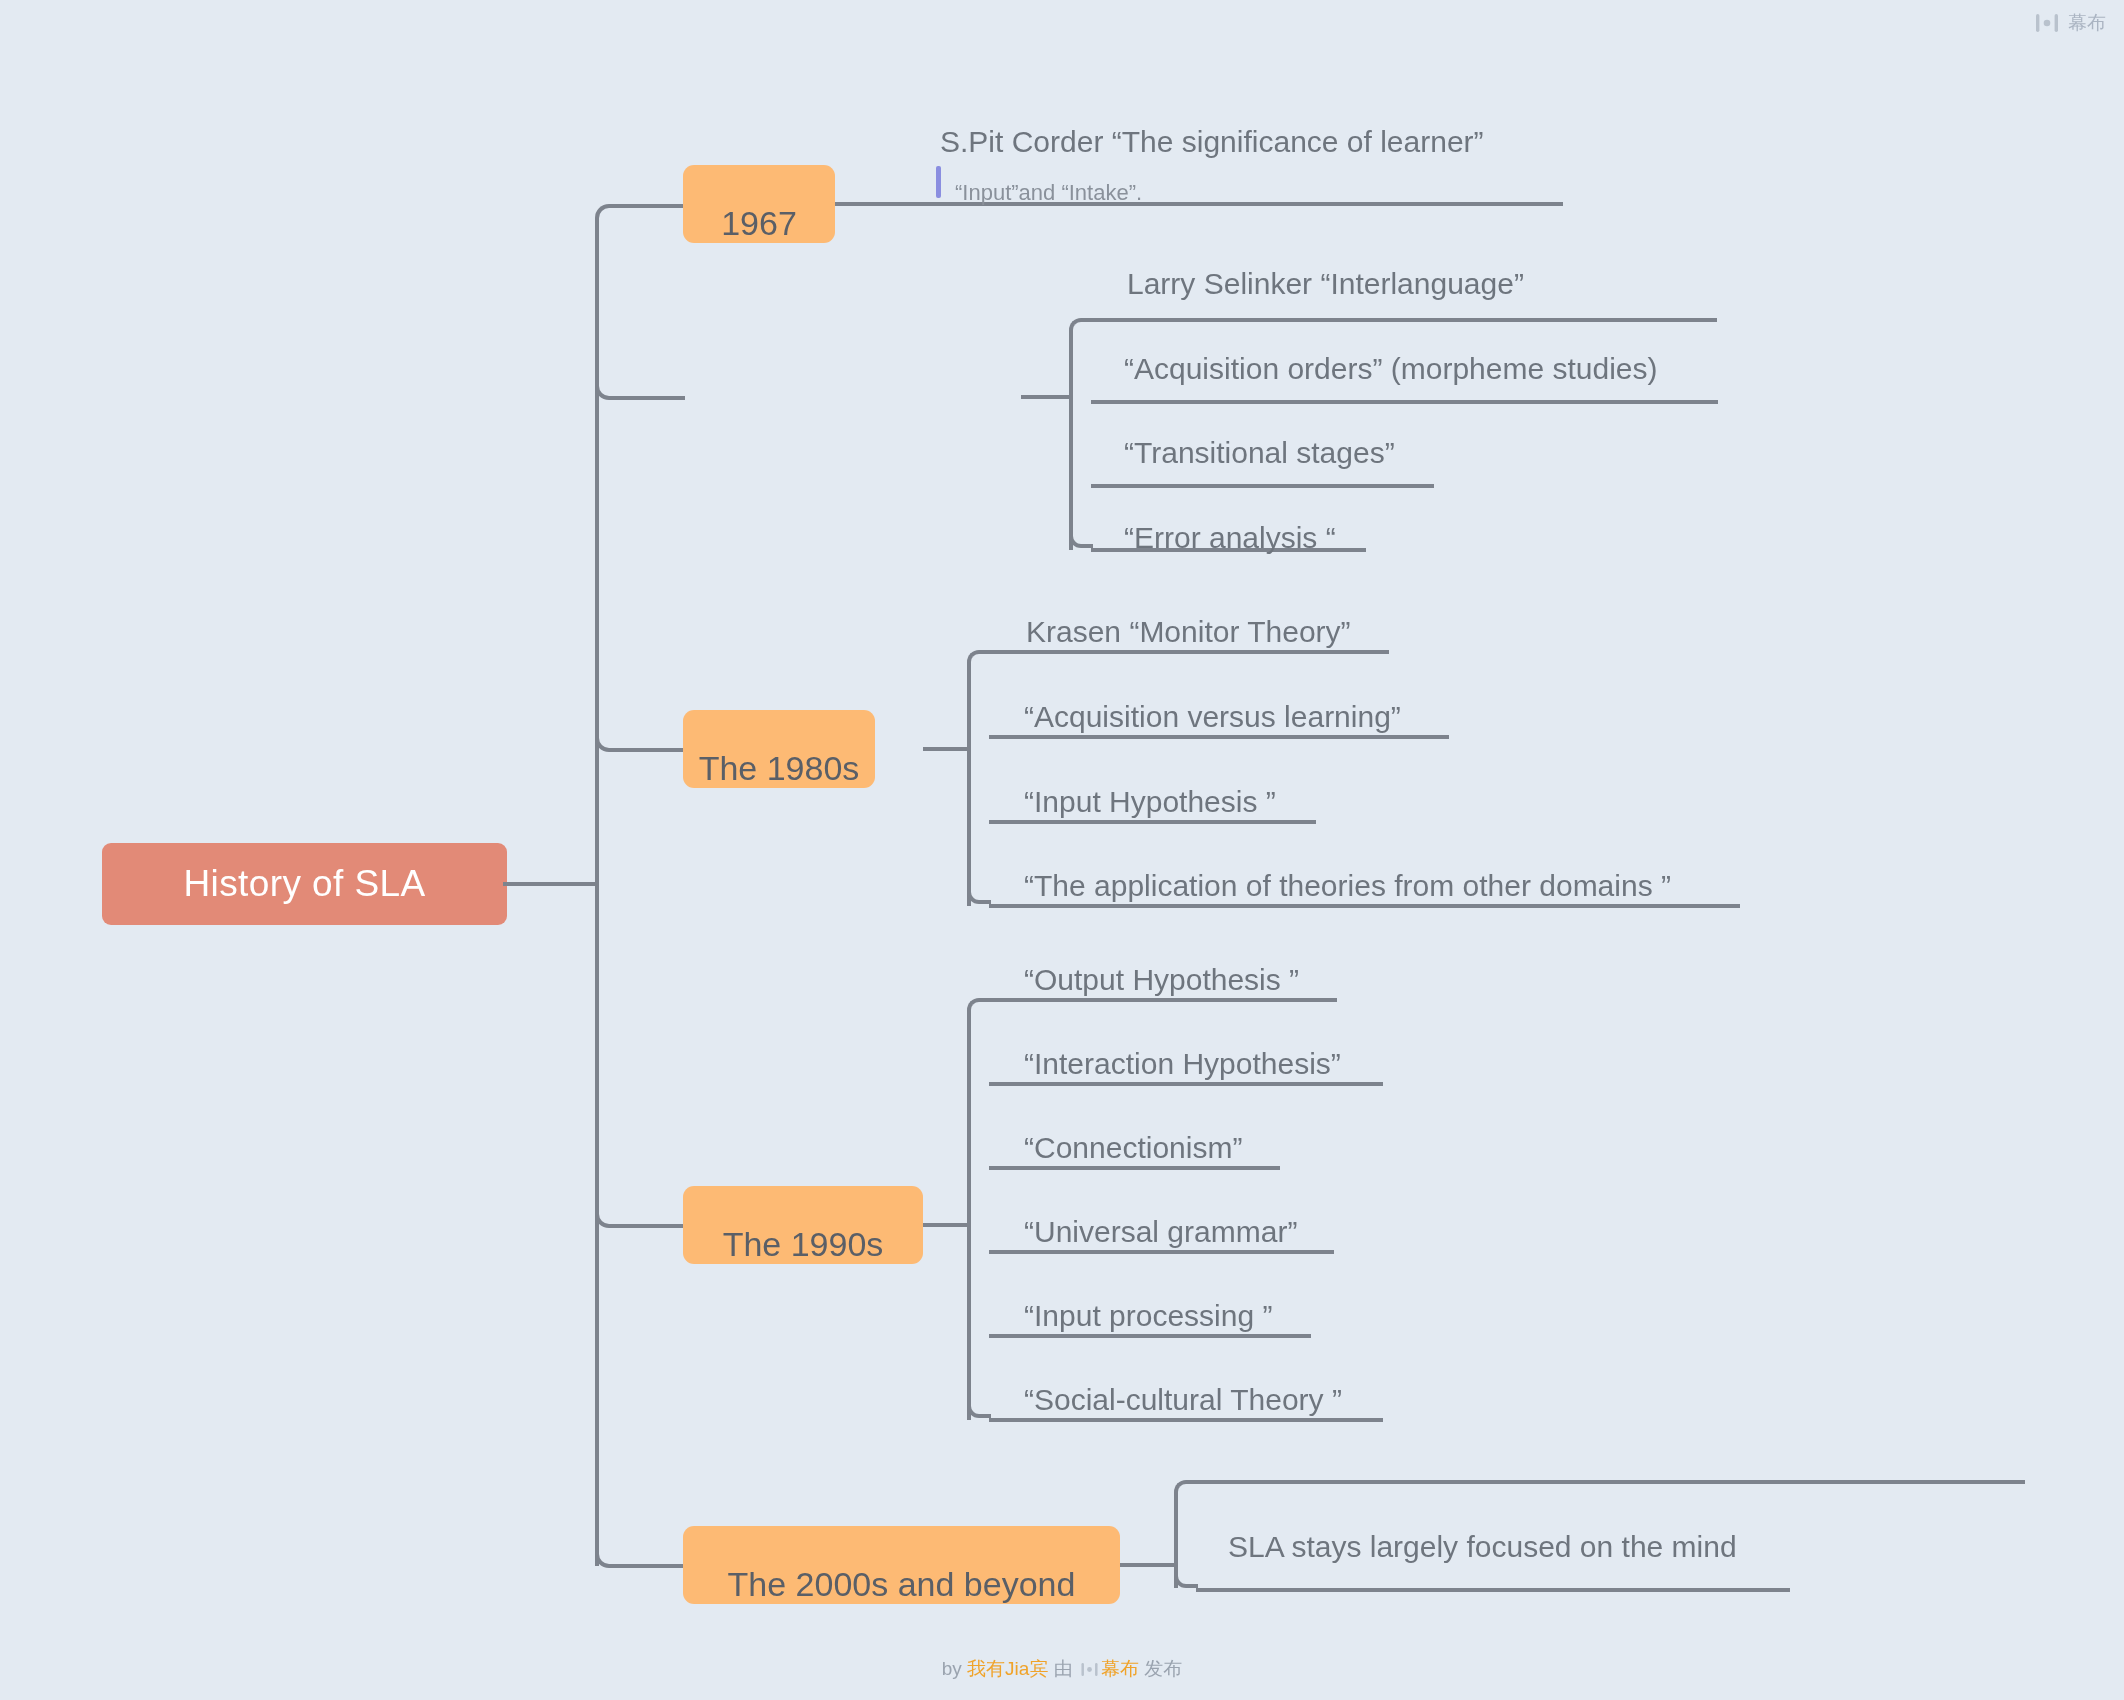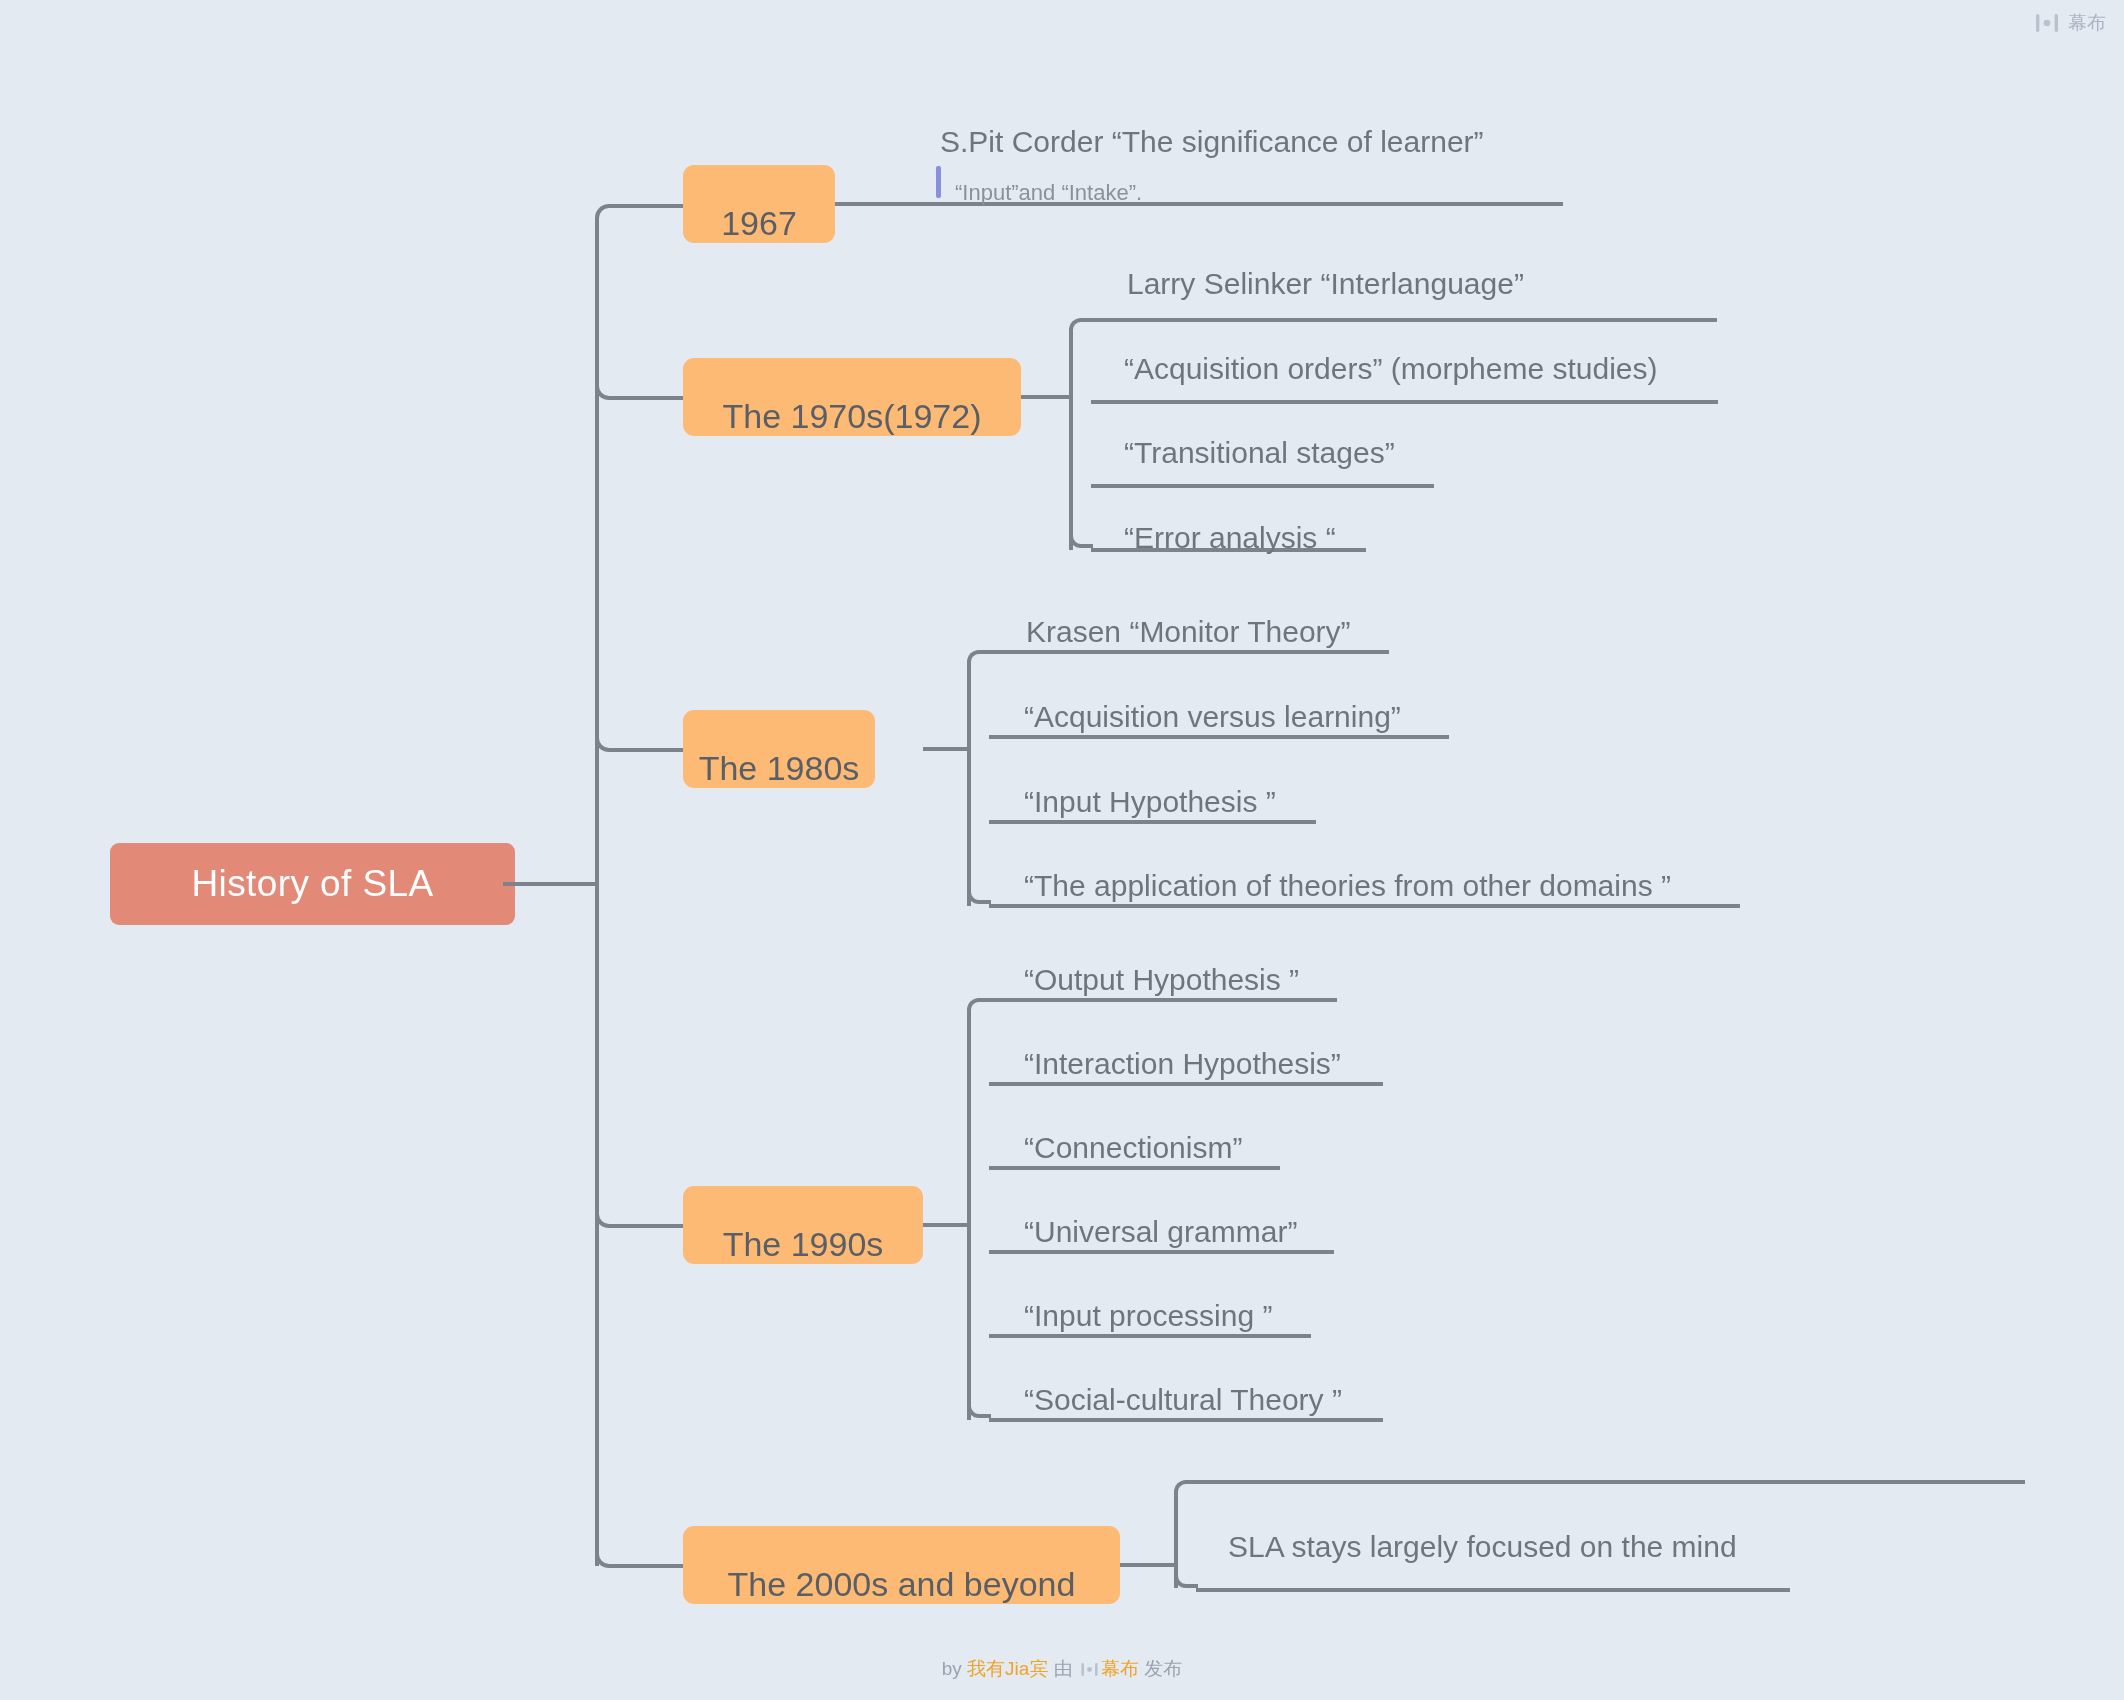--- a/index.html
+++ b/index.html
@@ -23,21 +23,21 @@
     top: 10px; right: 18px;
     display: flex; align-items: center; gap: 8px;
     color: #aab4c2;
     font-size: 19px;
   }
   .mubu-mark { display: inline-block; width: 26px; height: 20px; }
 
   
   #root-node {
     position: absolute;
-    left: 110px; top: 843px;
+    left: 102px; top: 843px;
     width: 405px; height: 82px;
     background: #e28a77;
     border-radius: 9px;
     display: flex; align-items: center; justify-content: center;
     color: #ffffff;
     font-size: 37px;
     letter-spacing: .4px;
   }
 
   
@@ -146,23 +146,20 @@
     <span>1967</span>
   </div>
   <div class="hline" style="left:835px; top:202px; width:100px;"></div>
 
   <div class="underline" style="left:935px; top:202px; width:628px;"></div>
   <div class="leaf-label" style="left:940px; top:113px;">S.Pit Corder  “The significance of learner”</div>
 
   <div class="quote-bar" style="left:936px; top:166px; height:32px;"></div>
   <div class="leaf-label small" style="left:955px; top:168px;">“Input”and “Intake”.</div>
 
-  <div class="branch-node" style="left:683px; top:358px; width:338px;">
-    <span>The 1970s(1972)</span>
-  </div>
   <div class="hline" style="left:1021px; top:395px; width:48px;"></div>
 
   <div class="elbow" style="left:1069px; top:318px; width:24px; height:24px; border-width:4px 0 0 4px; border-top-left-radius:12px;"></div>
   <div class="vline" style="left:1069px; top:340px; height:210px;"></div>
   <div class="elbow" style="left:1069px; top:524px; width:24px; height:24px; border-width:0 0 4px 4px; border-bottom-left-radius:12px;"></div>
 
   <div class="underline" style="left:1091px; top:318px; width:626px;"></div>
   <div class="leaf-label" style="left:1127px; top:255px;">Larry Selinker  “Interlanguage”</div>
 
   <div class="underline" style="left:1091px; top:400px; width:627px;"></div>

